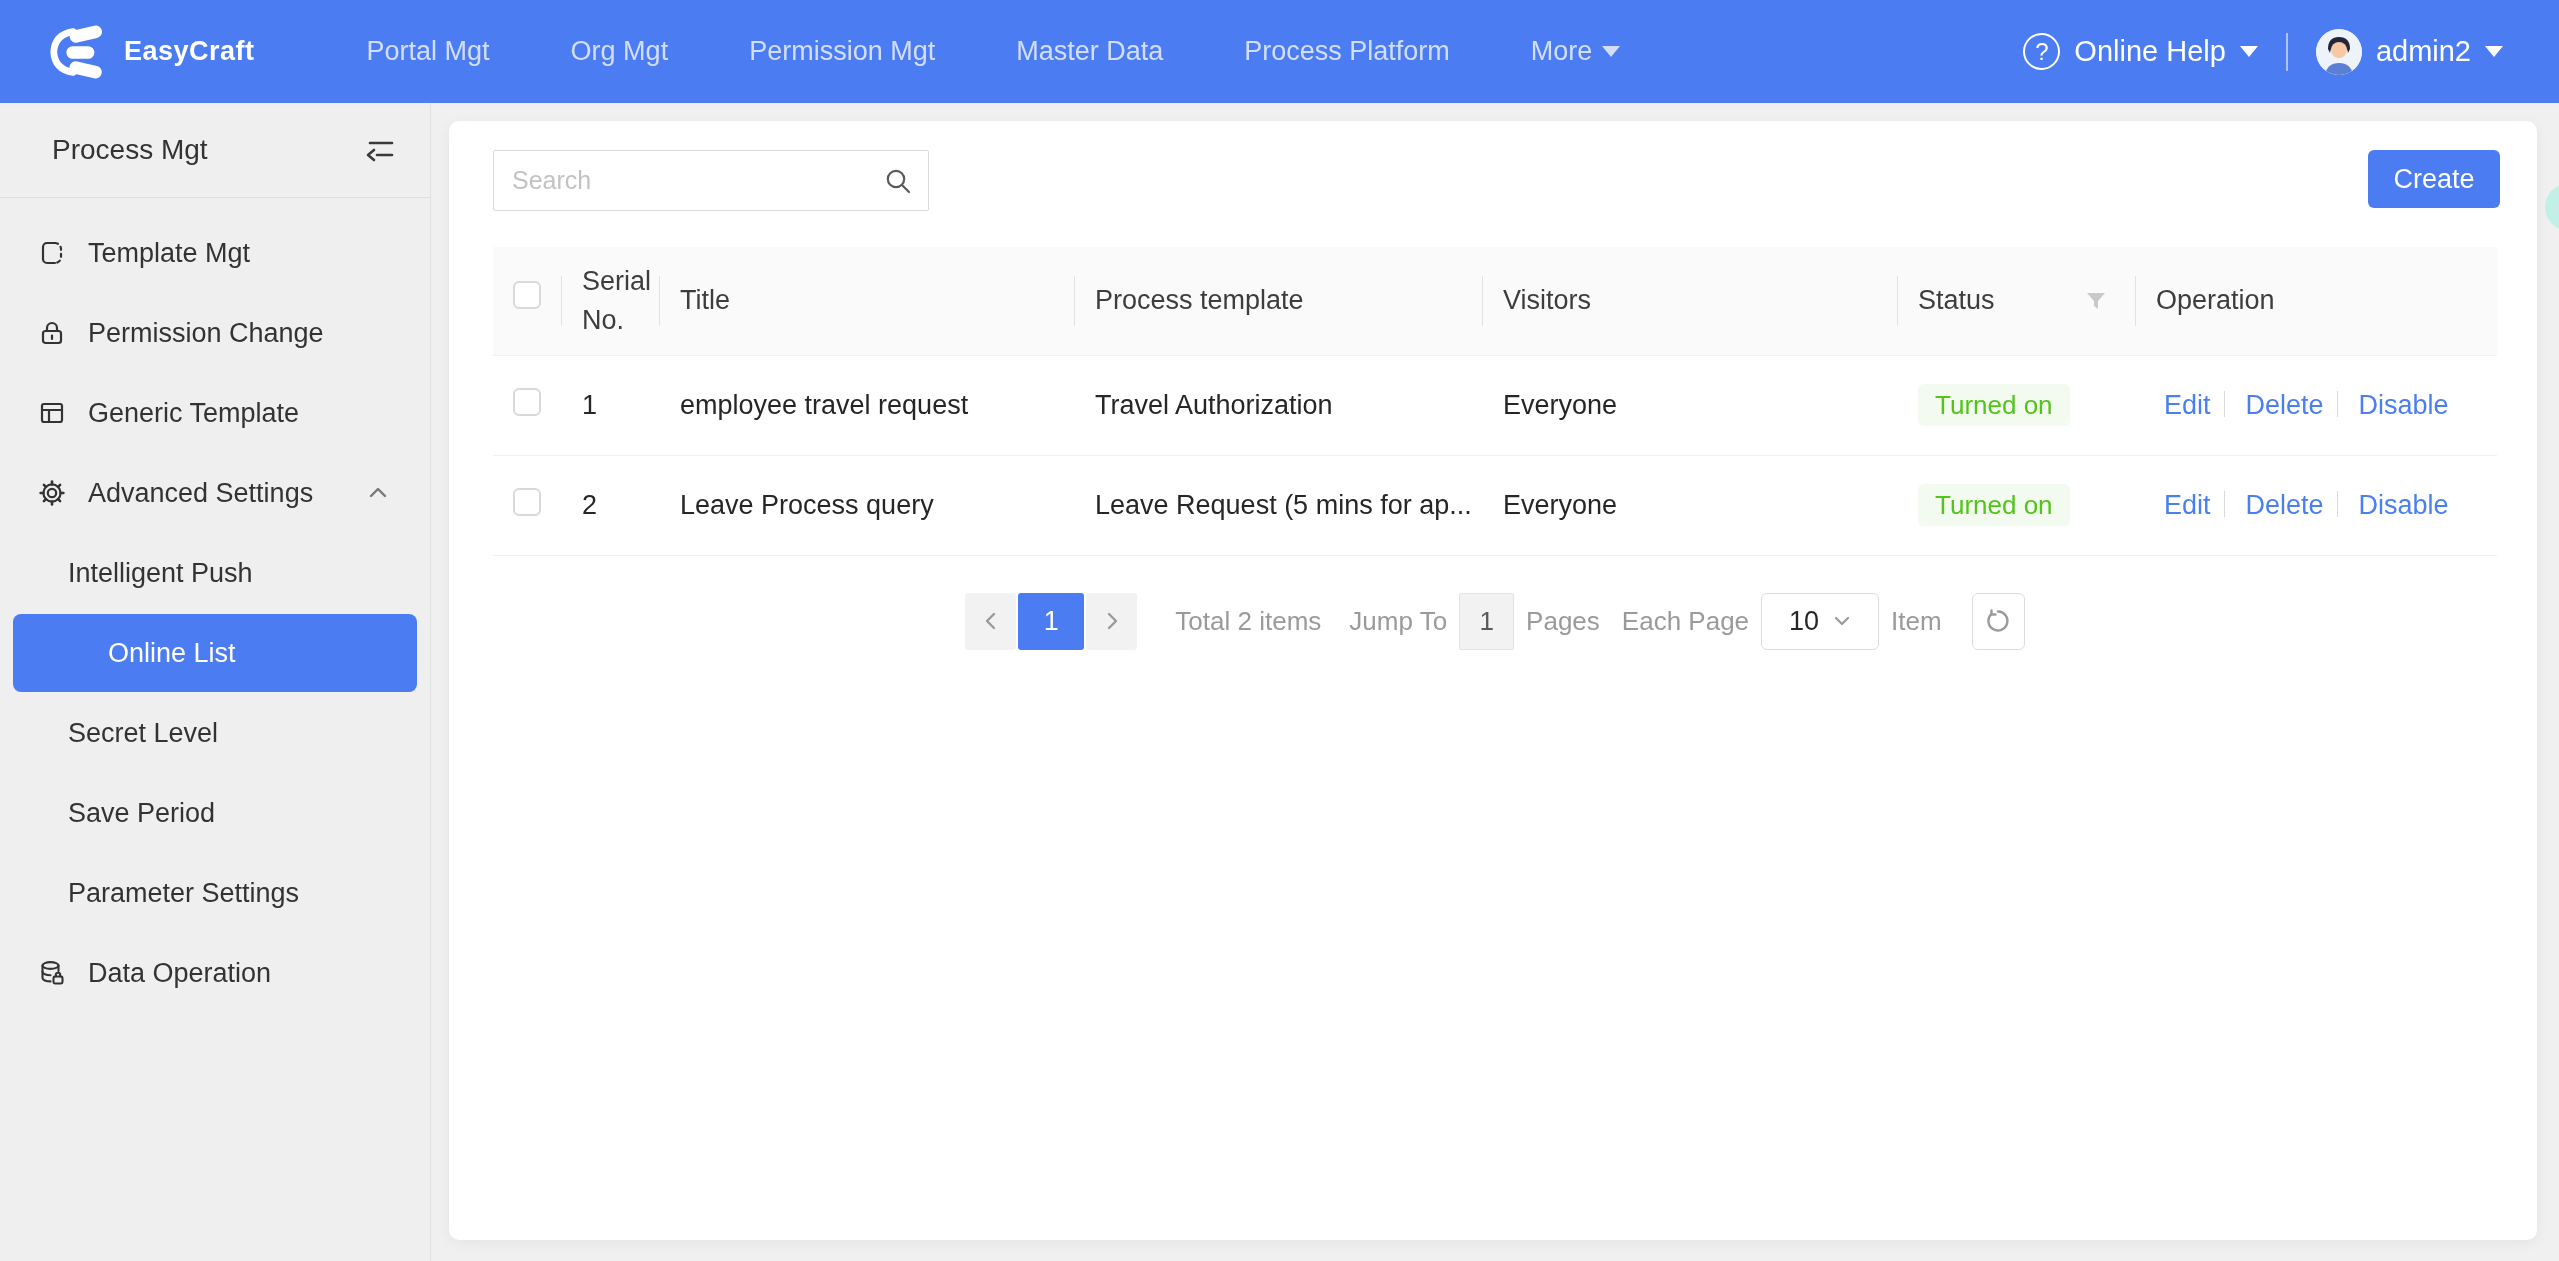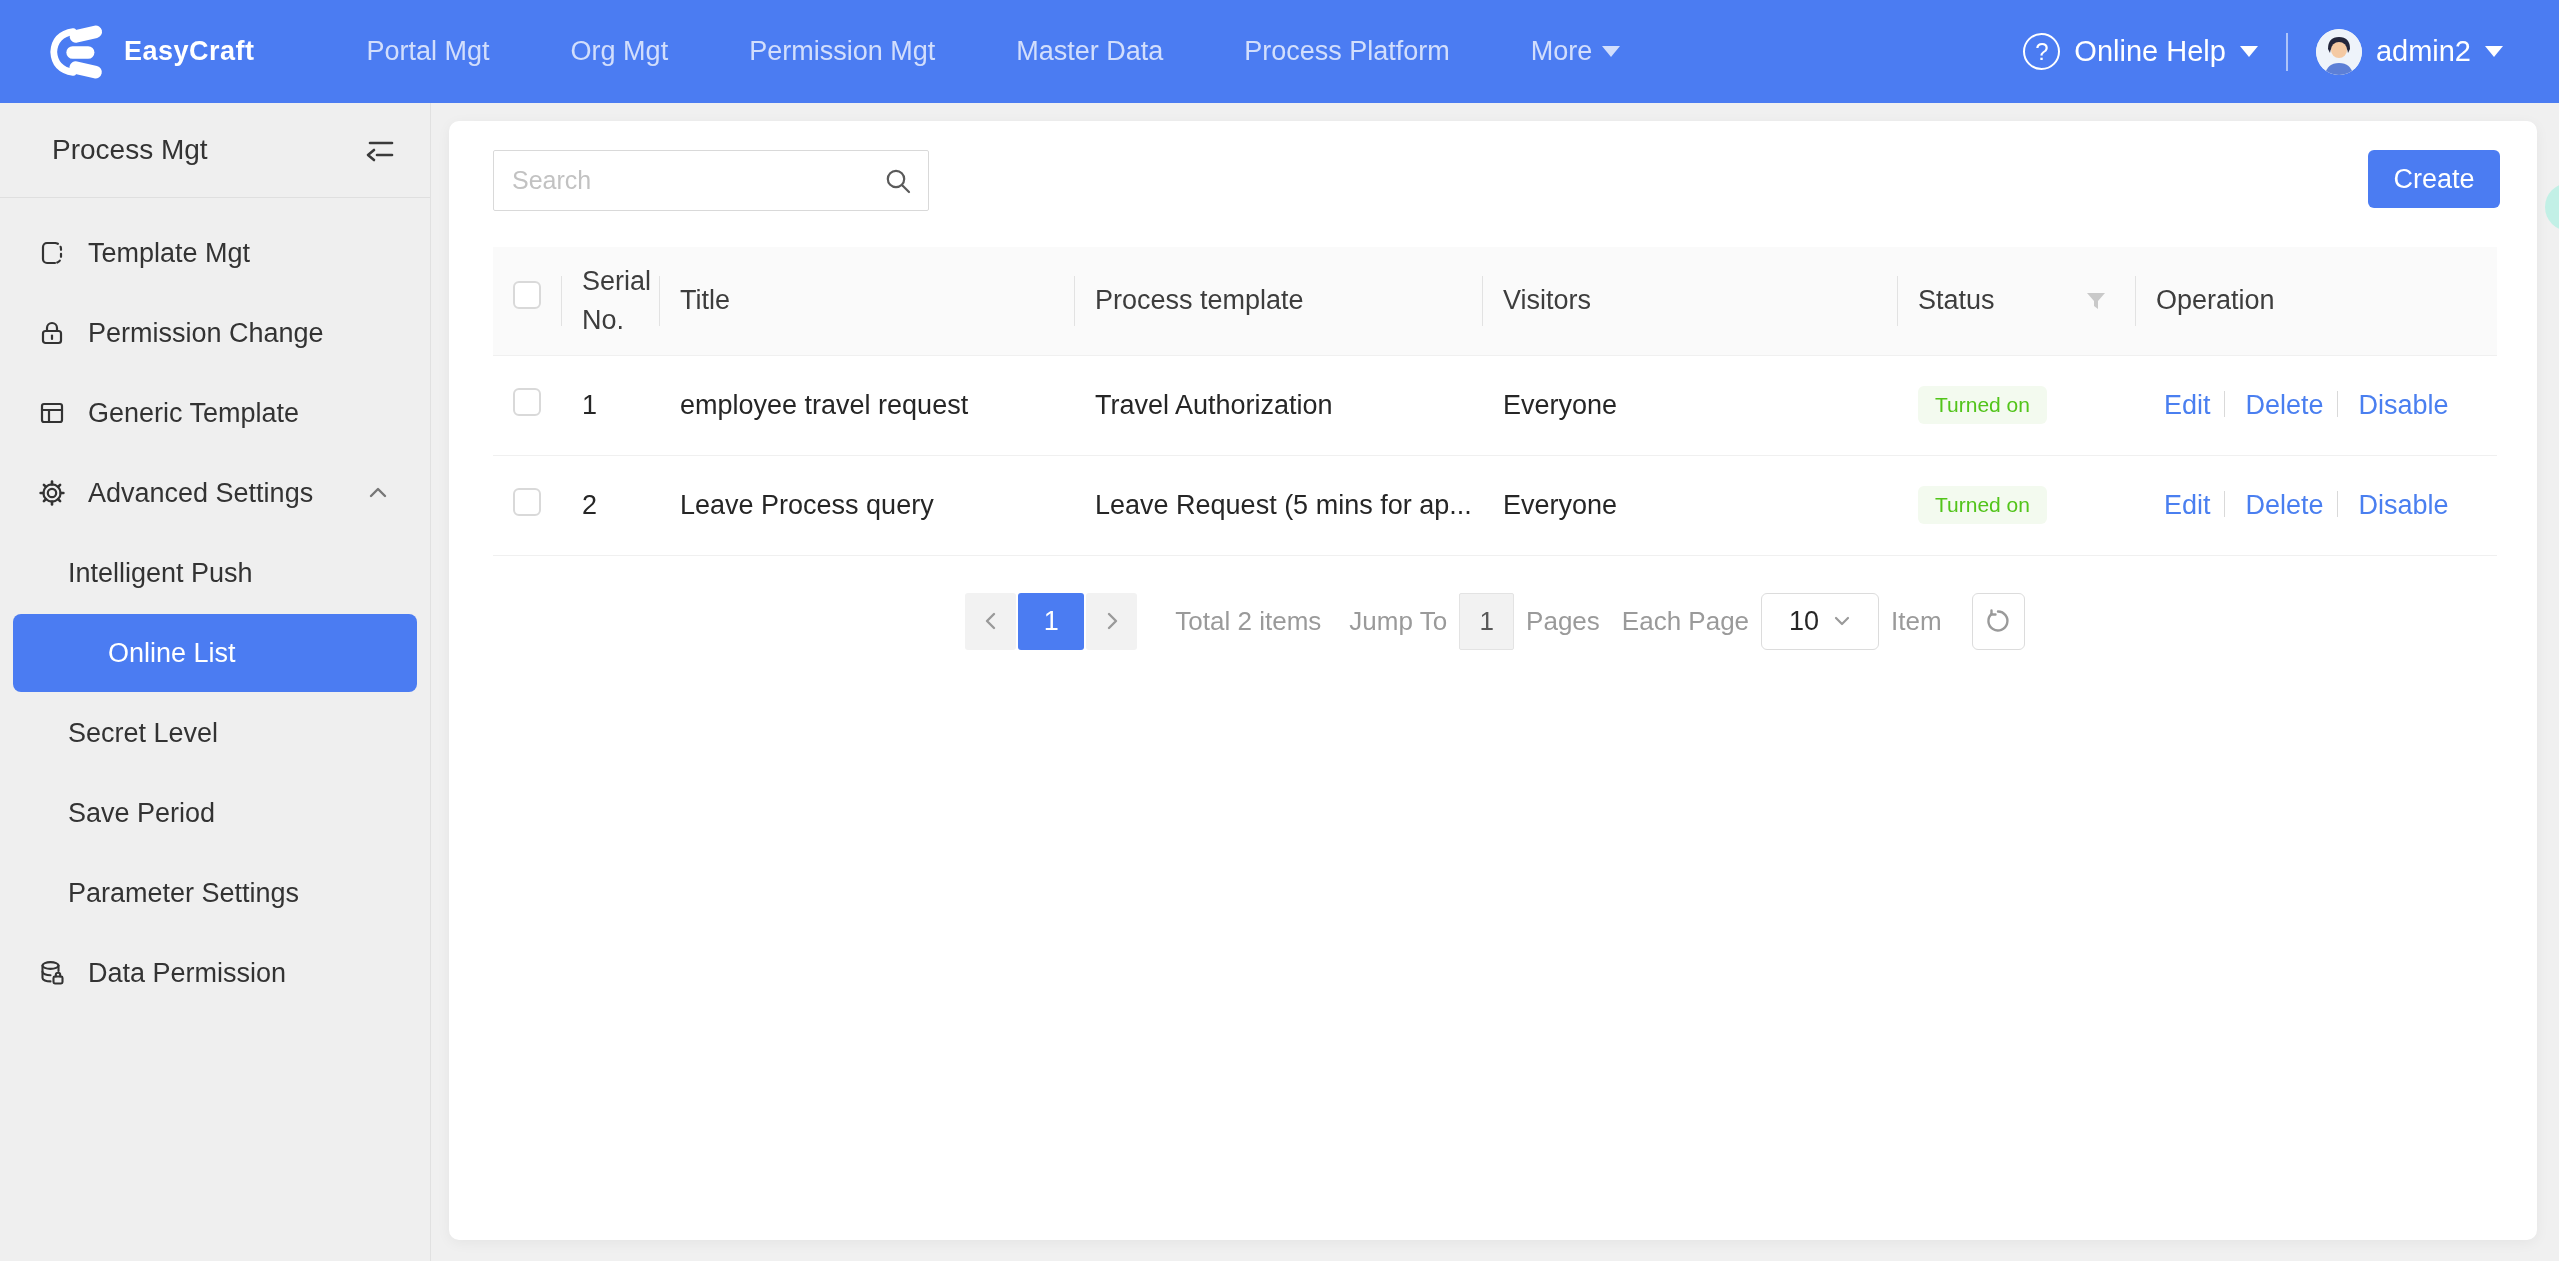--- a/index.html
+++ b/index.html
@@ -74,21 +74,21 @@
   .col-cb{width:69px;}
   .col-serial{width:98px;}
   .col-title{width:415px;}
   .col-template{width:408px;}
   .col-visitors{width:415px;}
   .col-status{width:238px;}
   .cb{width:28px;height:28px;border:2px solid #d9d9d9;border-radius:6px;background:#fff;cursor:pointer;}
   th .cb{margin:0;}
   .funnel{position:absolute;right:28px;top:50%;transform:translateY(-50%);cursor:pointer;display:flex;}
   .badge{display:inline-block;background:var(--green-bg);color:var(--green);border-radius:6px;
-         padding:7px 17px;font-size:21px;line-height:1.1;}
+         padding:7px 17px;font-size:26px;line-height:1.1;}
   .op a{color:var(--link);text-decoration:none;cursor:pointer;margin-left:8px;}
   .op .sep{display:inline-block;width:1px;height:26px;background:#d9d9d9;margin:0 13px;vertical-align:-3px;}
   
   .pagination{margin-top:37px;display:flex;align-items:center;justify-content:center;font-size:26px;color:#9a9a9a;}
   .pg-btn{width:51px;height:57px;background:#f2f2f2;border:none;border-radius:3px;display:flex;align-items:center;justify-content:center;cursor:pointer;}
   .pg-cur{width:66px;height:57px;background:var(--accent);color:#fff;font-size:27px;border-radius:3px;display:flex;align-items:center;justify-content:center;margin:0 2px;cursor:pointer;}
   .pg-total{margin-left:38px;}
   .pg-jump-label{margin-left:28px;}
   .jump-input{width:55px;height:57px;background:#f2f2f2;border:1px solid #e3e3e3;border-radius:2px;text-align:center;font-size:26px;color:#595959;margin-left:12px;font-family:inherit;outline:none;}
   .pg-pages{margin-left:12px;}
@@ -226,21 +226,21 @@
         <span class="mic">
           <svg width="28" height="28" viewBox="0 0 28 28" fill="none" stroke="#333" stroke-width="2.1" stroke-linecap="round">
             <ellipse cx="12.5" cy="6.5" rx="8" ry="3.4"></ellipse>
             <path d="M4.5 6.5 V19 c0 1.9 3.6 3.4 8 3.4"></path>
             <path d="M20.5 6.5 V12"></path>
             <path d="M4.5 12.8 c0 1.9 3.6 3.4 8 3.4"></path>
             <rect x="15.5" y="17.5" width="9" height="7" rx="1.4"></rect>
             <path d="M17.8 17.5 v-1.6 a2.2 2.2 0 0 1 4.4 0 v1.6"></path>
           </svg>
         </span>
-        <span>Data Permission</span>
+        <span>Data Operation</span>
       </div>
     </nav>
   </aside>
 
   <main class="main">
     <div class="card">
       <div class="toolbar">
         <div class="search">
           <input type="text" placeholder="Search" style="">
           <span class="sicon">

